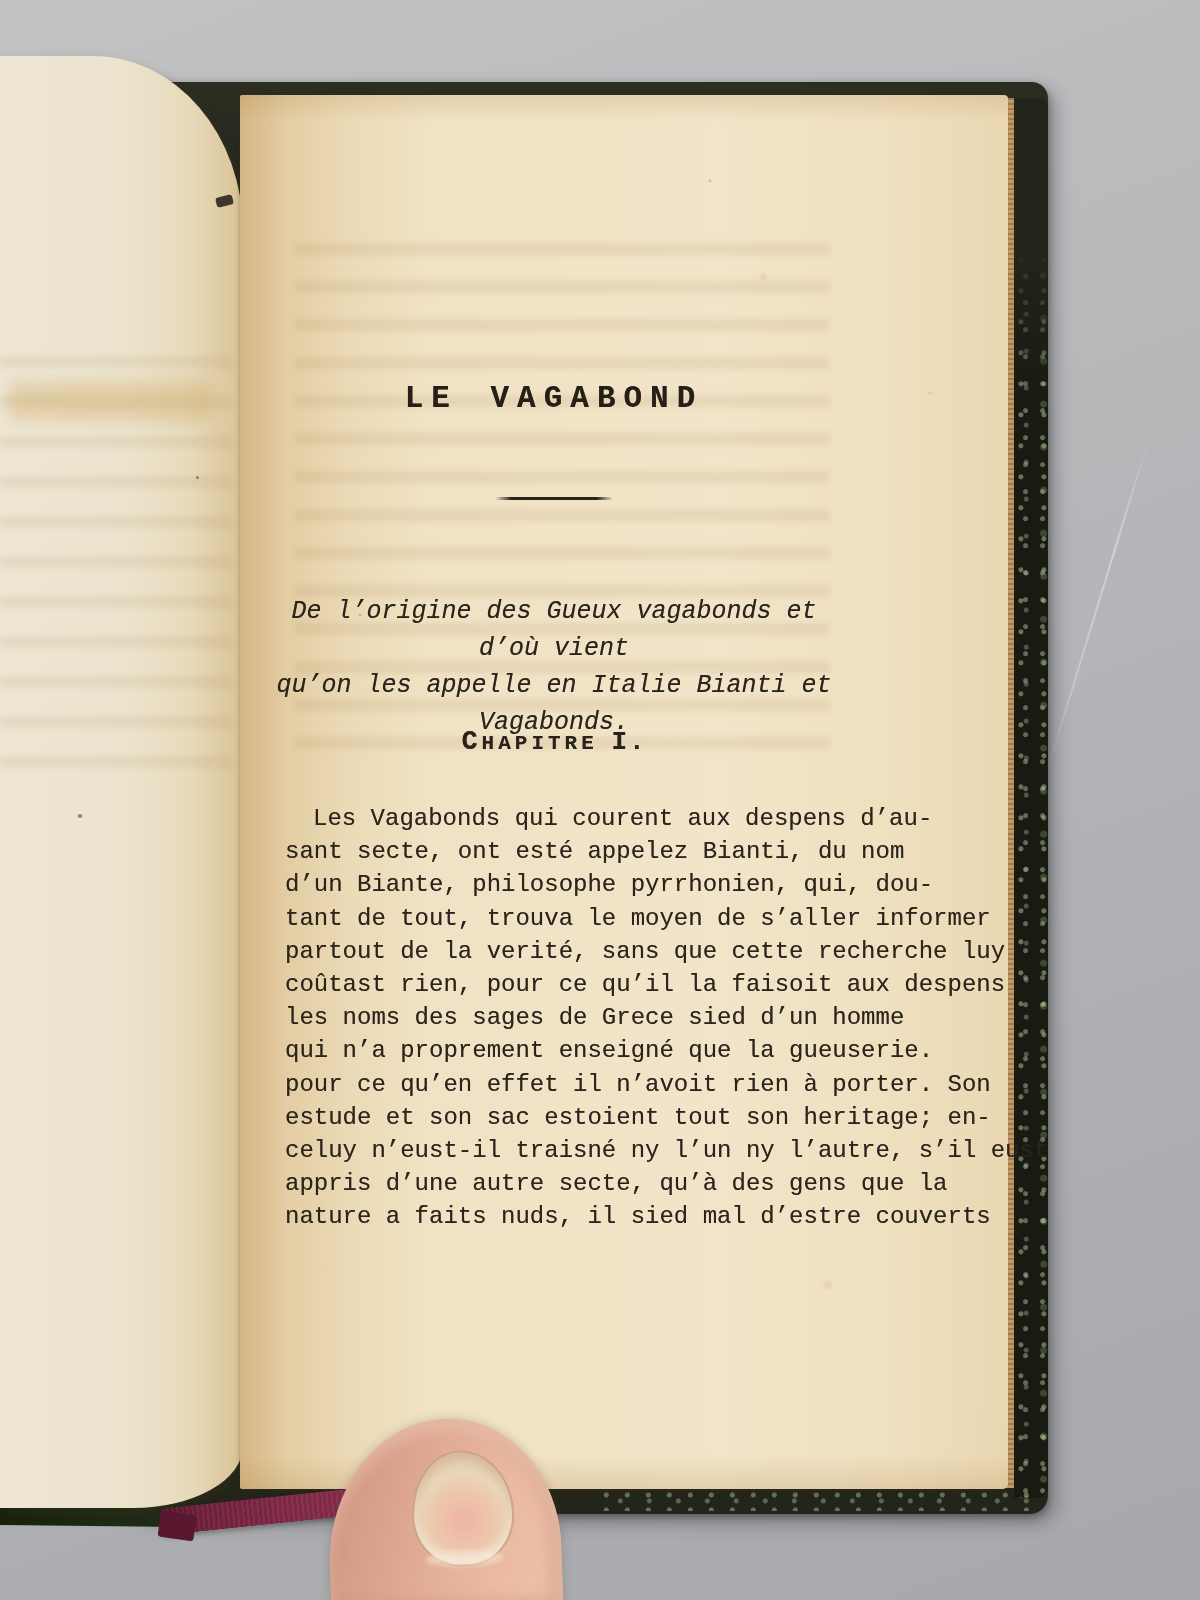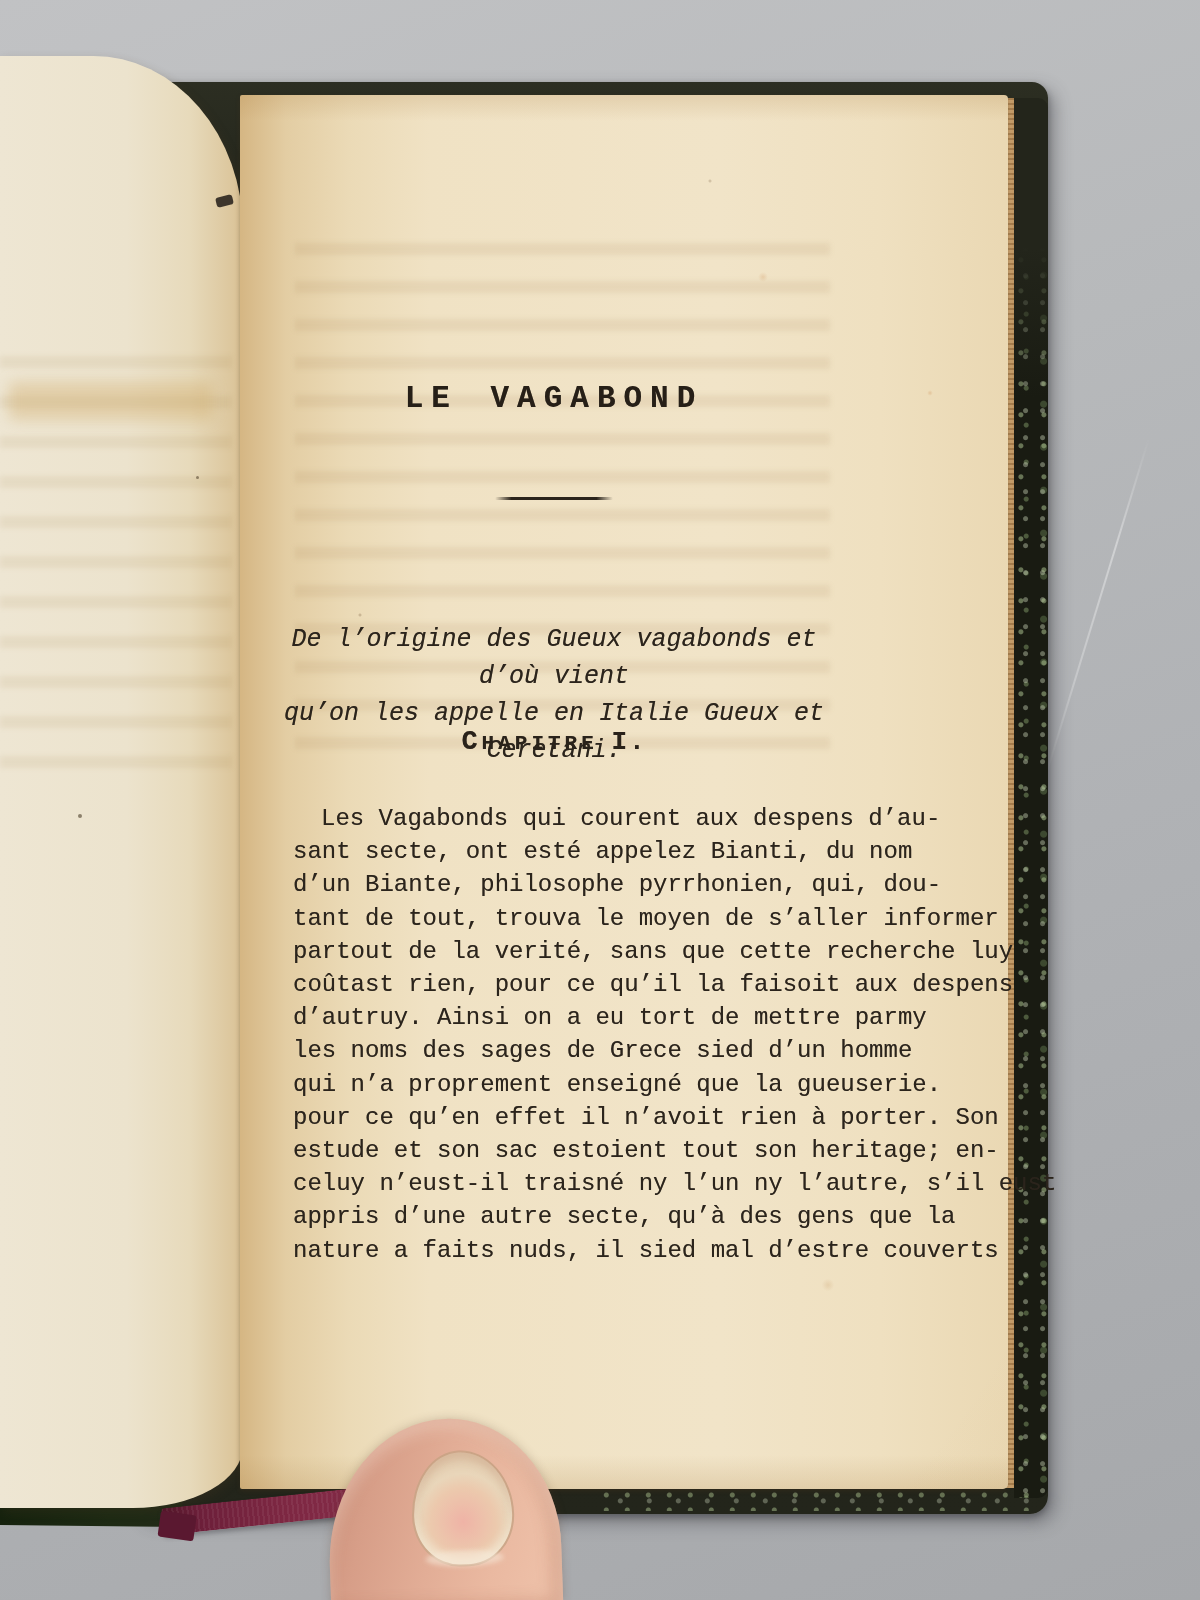--- a/index.html
+++ b/index.html
@@ -69,29 +69,29 @@
           radial-gradient(circle 9px at 588px 1190px, rgba(176,116,54,.16), transparent 70%),
           radial-gradient(circle 3px at 470px 86px, rgba(90,60,30,.3), transparent 70%);}
   
   .text-col{position:absolute;left:45px;top:0;width:562px;height:100%;color:#2b241c;}
   .headings{position:absolute;left:0;top:0;width:100%;transform:translateX(-12px);}
   .title{position:absolute;left:0;top:286px;width:100%;text-align:center;
          font-size:31px;font-weight:700;letter-spacing:8px;word-spacing:6px;
          color:#261f17;text-shadow:0 0 .6px rgba(38,31,23,.55);}
   .rule{position:absolute;left:50%;top:402px;width:118px;height:3px;margin-left:-59px;
         background:linear-gradient(90deg,transparent,#2b241c 14%,#2b241c 86%,transparent);border-radius:2px;}
-  .epigraph{position:absolute;left:0;top:526px;width:100%;text-align:center;
+  .epigraph{position:absolute;left:0;top:498px;width:100%;text-align:center;
         font-style:italic;font-size:25px;line-height:37px;color:#2b241c;
         text-shadow:0 0 .5px rgba(43,36,28,.5);}
   .chapter{position:absolute;left:0;top:632px;width:100%;text-align:center;
         font-weight:700;color:#29221a;letter-spacing:4px;text-shadow:0 0 .5px rgba(43,36,28,.45);}
   .chap-cap{font-size:27px;}
   .chap-small{font-size:21px;}
   .chap-num{font-size:26px;letter-spacing:2px;}
-  .bodytext{position:absolute;left:8px;top:707px;width:100%;
+  .bodytext{position:absolute;left:0;top:707px;width:100%;
         font-size:24px;line-height:33.2px;color:#2b241c;text-shadow:0 0 .5px rgba(43,36,28,.45);}
   .bodyline{white-space:nowrap;text-align:justify;text-align-last:justify;overflow:visible;}
   .bodyline.indent{padding-left:28px;}
   
   .ribbon{position:absolute;left:162px;top:1497px;width:220px;height:27px;
         background:linear-gradient(90deg,#511528 0%,#6d1f3a 18%,#7d2742 55%,#862c49 100%);
         background-image:repeating-linear-gradient(90deg,rgba(255,255,255,.06) 0 2px,transparent 2px 5px),
                          linear-gradient(90deg,#511528 0%,#6d1f3a 18%,#7d2742 55%,#862c49 100%);
         transform:rotate(-6deg);border-radius:3px 2px 2px 4px;
         box-shadow:0 3px 4px rgba(60,60,65,.35);}
@@ -133,35 +133,34 @@
   <div class="right-page">
     <div class="ghost-right"></div>
     <div class="stains"></div>
 
     <div class="text-col">
       <div class="headings">
         <div class="title">LE VAGABOND</div>
         <div class="rule"></div>
         <div class="epigraph">
           <div>De l’origine des Gueux vagabonds et d’où vient</div>
-          <div>qu’on les appelle en Italie Gueux et Ceretani.</div>
+          <div>qu’on les appelle en Italie Bianti et Vagabonds.</div>
         </div>
         <div class="chapter">
           <span class="chap-cap">C</span><span class="chap-small">HAPITRE</span>&nbsp;<span class="chap-num">I.</span>
         </div>
       </div>
 
       <div class="bodytext">
         <div class="bodyline indent">Les Vagabonds qui courent aux despens d’au-</div>
         <div class="bodyline">sant secte, ont esté appelez Bianti, du nom</div>
         <div class="bodyline">d’un Biante, philosophe pyrrhonien, qui, dou-</div>
         <div class="bodyline">tant de tout, trouva le moyen de s’aller informer</div>
         <div class="bodyline">partout de la verité, sans que cette recherche luy</div>
         <div class="bodyline">coûtast rien, pour ce qu’il la faisoit aux despens</div>
-        <div class="bodyline">d’autruy. Ainsi on a eu tort de mettre parmy</div>
         <div class="bodyline">les noms des sages de Grece sied d’un homme</div>
         <div class="bodyline">qui n’a proprement enseigné que la gueuserie.</div>
         <div class="bodyline">pour ce qu’en effet il n’avoit rien à porter. Son</div>
         <div class="bodyline">estude et son sac estoient tout son heritage; en-</div>
         <div class="bodyline">celuy n’eust-il traisné ny l’un ny l’autre, s’il eust</div>
         <div class="bodyline">appris d’une autre secte, qu’à des gens que la</div>
         <div class="bodyline">nature a faits nuds, il sied mal d’estre couverts</div>
       </div>
     </div>
   </div>

